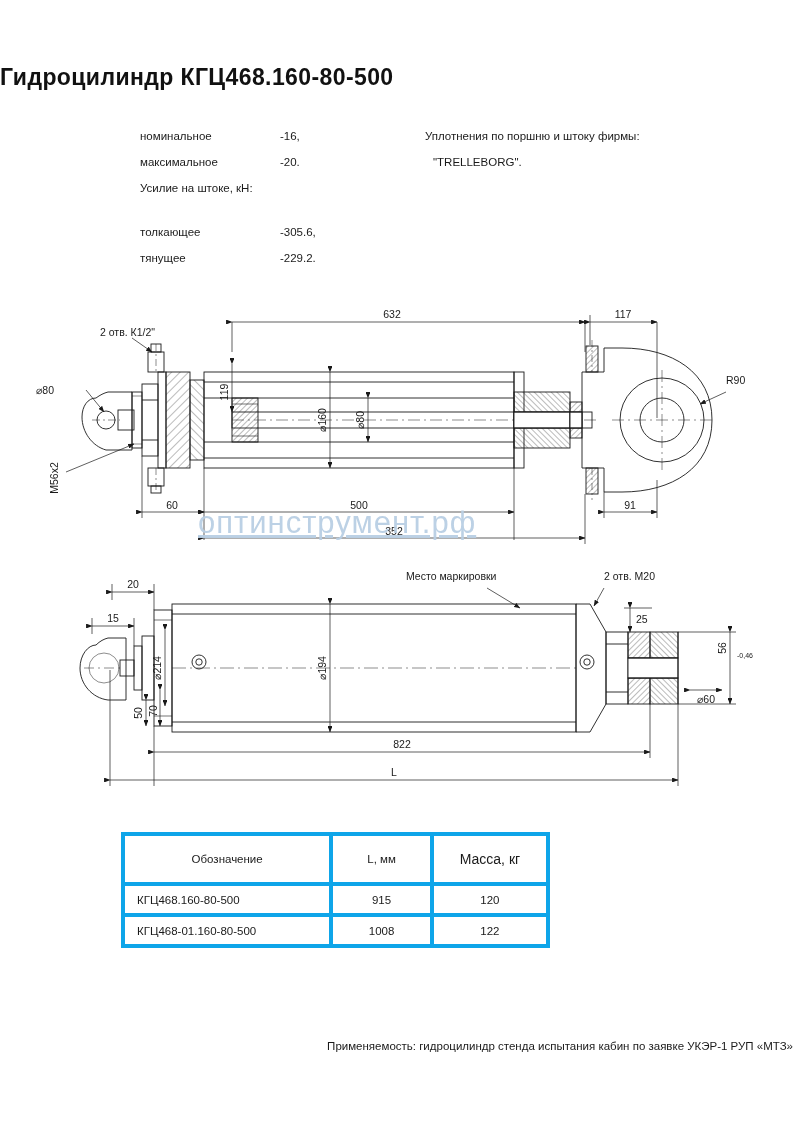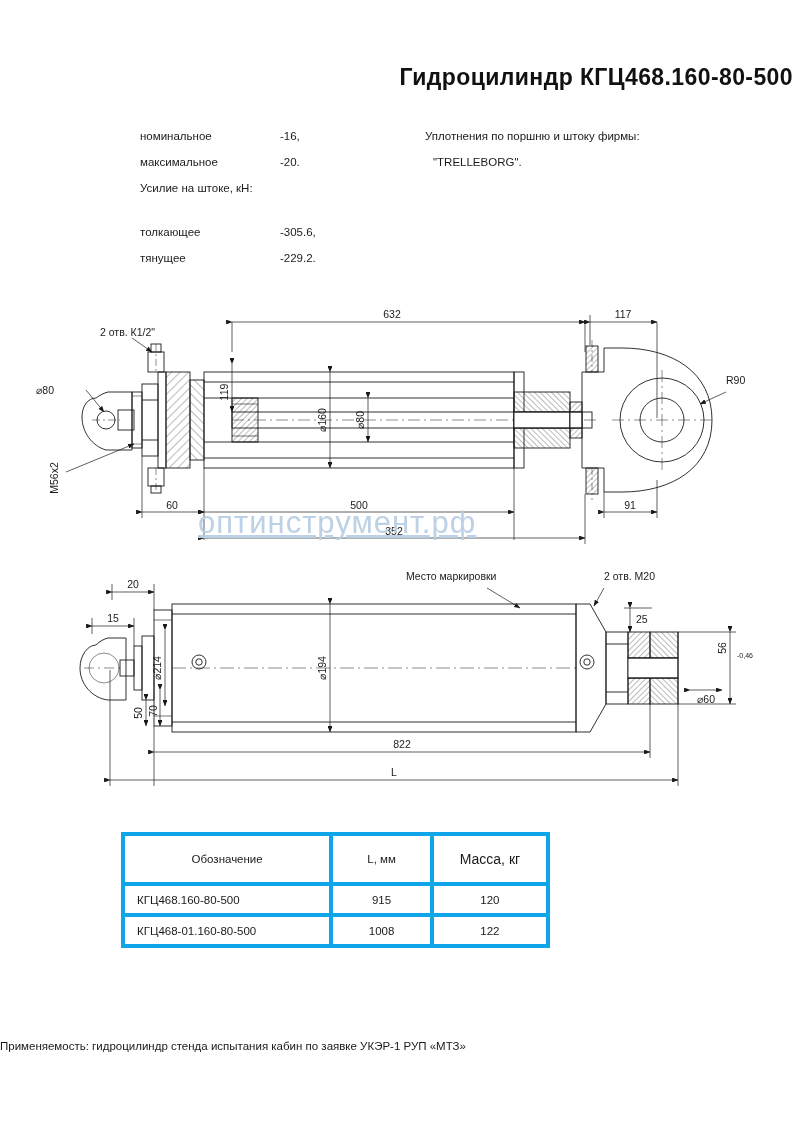--- a/index.html
+++ b/index.html
@@ -8,21 +8,21 @@
     font-family:"Liberation Sans", sans-serif;
     color:#1a1a1a;
     position:relative;
     overflow:hidden;
   }
   .page { position:relative; width:793px; height:1123px; }
 
   
   .title {
     position:absolute; top:64px; left:0; width:793px;
-    text-align:right;
+    text-align:left;
     font-size:23px;
     letter-spacing:0.4px;
     font-weight:bold;
     color:#111;
   }
 
   
   .spec-left { position:absolute; left:140px; top:130px; width:270px; font-size:11.5px; line-height:1.05; }
   .spec-right { position:absolute; left:425px; top:130px; width:350px; font-size:11.5px; line-height:1.05; }
   .spec-row { position:relative; height:26px; }
@@ -63,21 +63,21 @@
   }
   .tbl th.desig { width:225px; }
   .tbl th.len { width:95px; }
   .tbl th.mass { width:109px; font-size:14px; }
   .tbl thead th { height:46px; }
   .tbl td.desig { text-align:left; padding-left:12px; }
 
   
   .footer {
     position:absolute; left:0; top:1040px; width:793px;
-    text-align:left; font-size:11.5px;
+    text-align:right; font-size:11.5px;
   }
 </style>
 </head>
 <body>
 
 <div class="page">
 
   <div class="title">Гидроцилиндр КГЦ468.160-80-500</div>
 
   <div class="spec-left">

